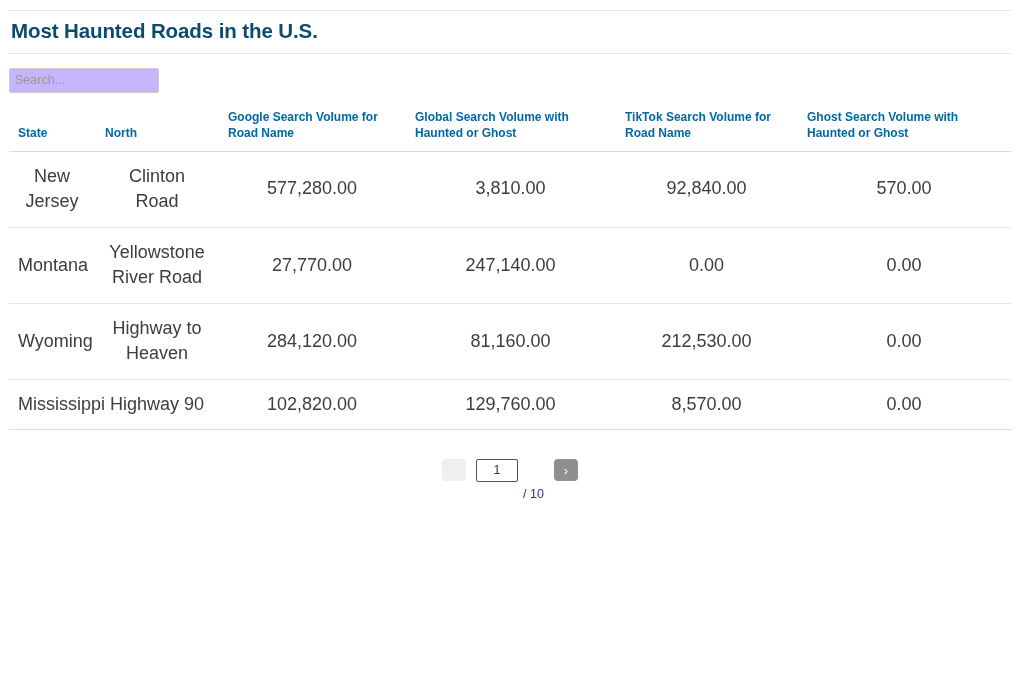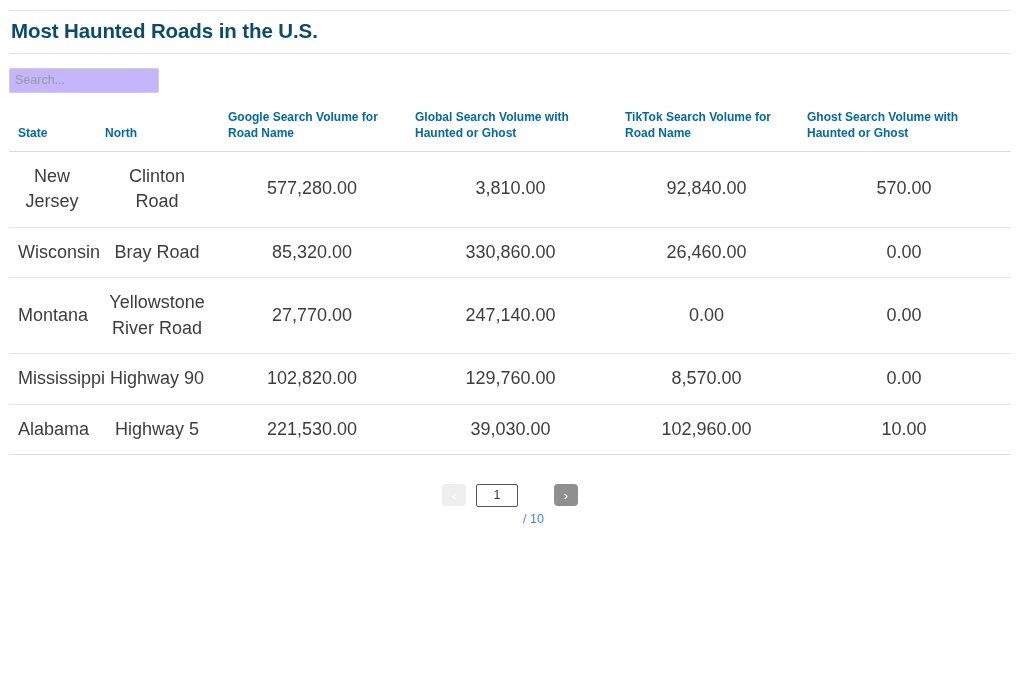--- a/index.html
+++ b/index.html
@@ -142,21 +142,21 @@
     border-radius: 2px;
     font-family: "Liberation Sans", sans-serif;
     font-size: 12.5px;
     text-align: center;
     color: #333;
     background: #fff;
     outline: none;
   }
   .pg-total {
     font-size: 12.5px;
-    color: #3b82f6;
+    color: #4c1d95;
     white-space: nowrap;
     margin-top: 48px;
   }
 </style>
 </head>
 <body>
 
 <div class="page">
 
   <div class="title-bar">
@@ -190,50 +190,42 @@
       <tbody>
         <tr>
           <td>New Jersey</td>
           <td>Clinton Road</td>
           <td>577,280.00</td>
           <td>3,810.00</td>
           <td>92,840.00</td>
           <td>570.00</td>
         </tr>
         <tr>
-          <td>Wisconsin</td>
-          <td>Bray Road</td>
-          <td>85,320.00</td>
-          <td>330,860.00</td>
-          <td>26,460.00</td>
-          <td>0.00</td>
-        </tr>
-        <tr>
           <td>Montana</td>
           <td>Yellowstone River Road</td>
           <td>27,770.00</td>
           <td>247,140.00</td>
           <td>0.00</td>
+          <td>0.00</td>
+        </tr>
+        <tr>
+          <td>Wyoming</td>
+          <td>Highway to Heaven</td>
+          <td>284,120.00</td>
+          <td>81,160.00</td>
+          <td>212,530.00</td>
           <td>0.00</td>
         </tr>
         <tr>
           <td>Mississippi</td>
           <td>Highway 90</td>
           <td>102,820.00</td>
           <td>129,760.00</td>
           <td>8,570.00</td>
           <td>0.00</td>
-        </tr>
-        <tr>
-          <td>Alabama</td>
-          <td>Highway 5</td>
-          <td>221,530.00</td>
-          <td>39,030.00</td>
-          <td>102,960.00</td>
-          <td>10.00</td>
         </tr>
       </tbody>
     </table>
   </div>
 
   <div class="pagination">
     <button class="pg-btn prev" type="button">‹</button>
     <span class="pg-middle">
       <input class="pg-input" type="text" value="1" style="">
       <span class="pg-total">/ 10</span>

